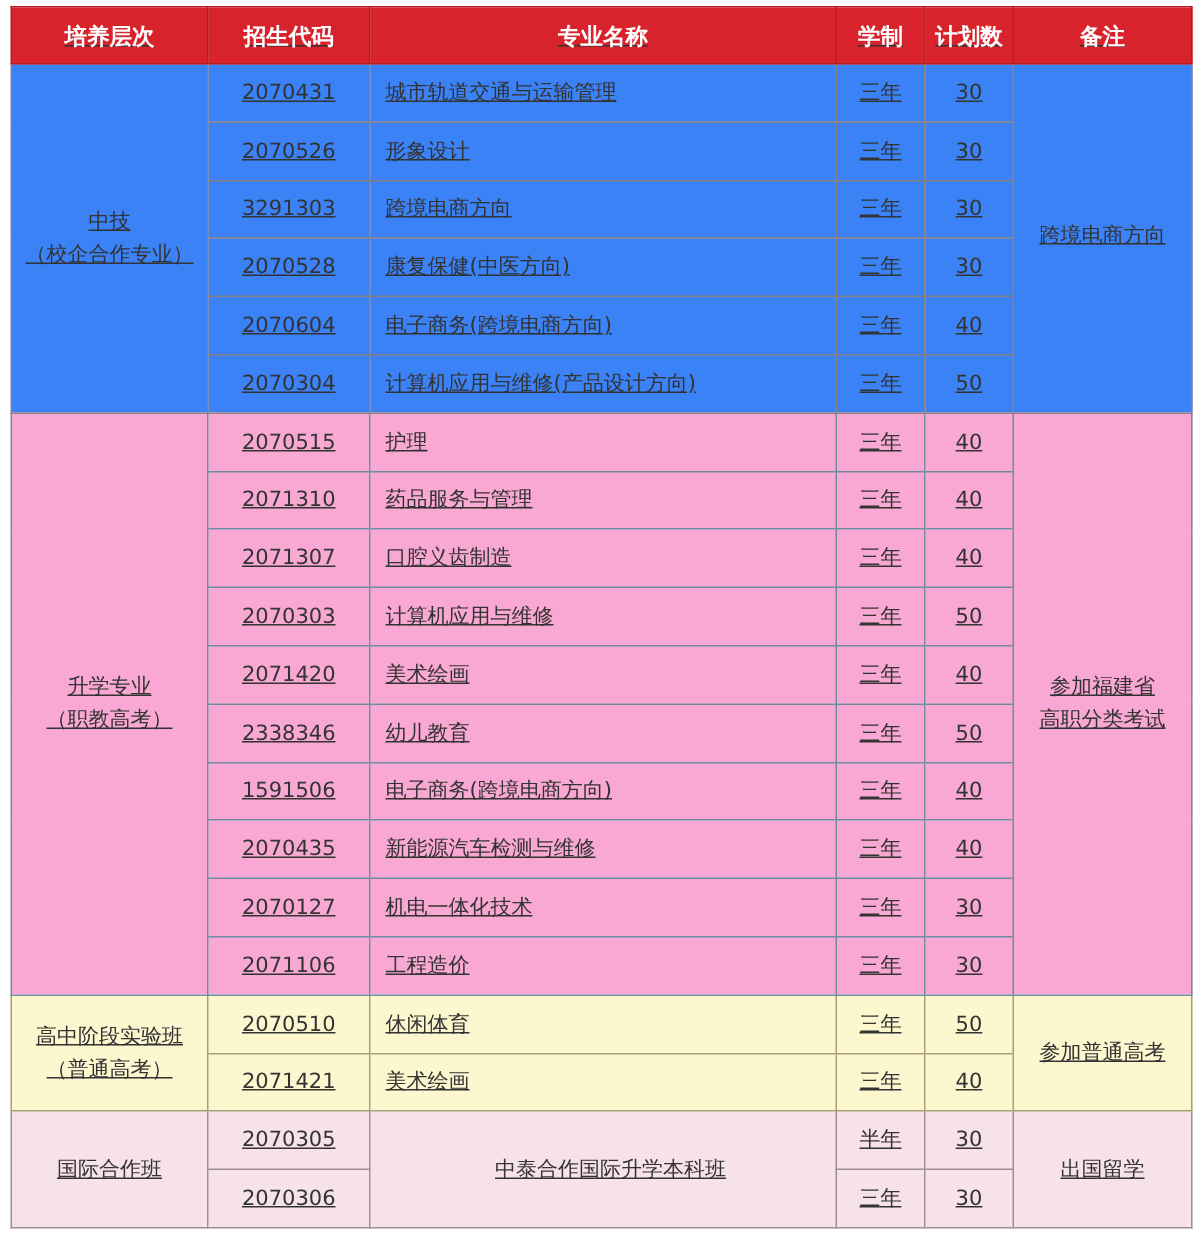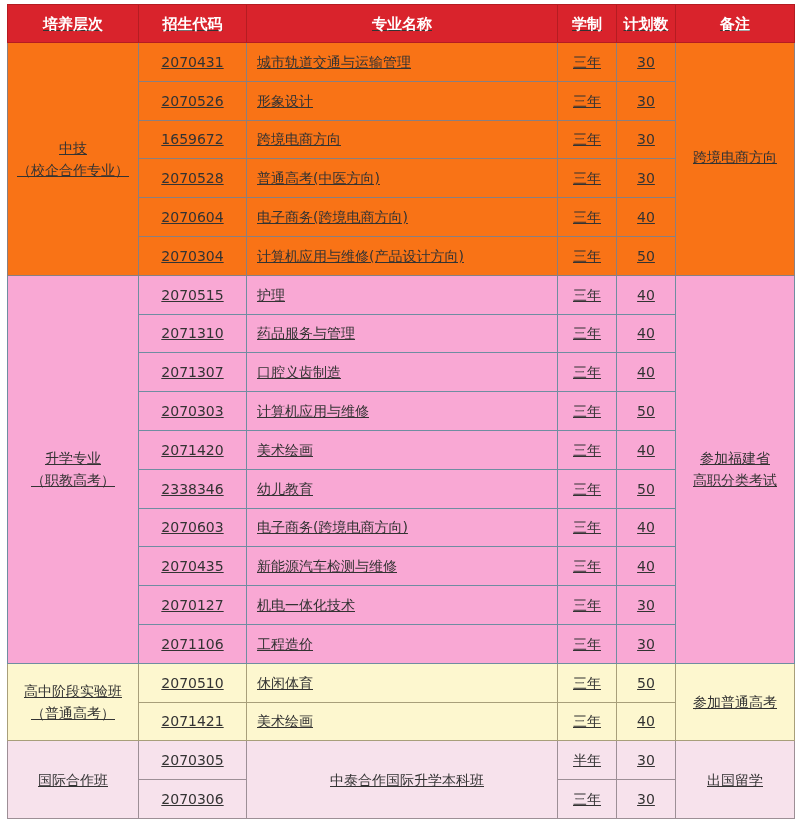--- a/index.html
+++ b/index.html
@@ -6,21 +6,21 @@
   body { width: 799px; height: 826px; position: relative; overflow: hidden;
          font-family: "DejaVu Sans", "Liberation Sans", sans-serif; color: #333; }
   table { position: absolute; left: 7px; top: 4px; border-collapse: collapse;
           table-layout: fixed; width: 787px; text-decoration: underline; }
   th, td { border: 1px solid #8a7f80; font-size: 14px; padding: 0; text-align: center;
            vertical-align: middle; line-height: 20px; }
   thead th { background: #d9232c; color: #ffffff; font-weight: bold; font-size: 15px;
              height: 37px; border-color: #b51c22; }
   td.name { text-align: left; padding-left: 10px; }
   tbody tr { height: 38.8px; }
-  tr.g-zhongji td { background: #f97316; }
+  tr.g-zhongji td { background: #3b82f6; }
   tr.g-shengxue td { background: #f9a8d4; border-color: #6f8da1; }
   tr.g-gaozhong td { background: #fdf7cf; border-color: #a89f7a; }
   tr.g-guoji td { background: #f7e2ec; border-color: #9d8f96; text-align: center; }
   .lvl { line-height: 22px; }
 </style>
 </head>
 <body>
 
 <table>
   <colgroup>
@@ -56,28 +56,28 @@
         <div style="margin-top:-4px">跨境电商方向</div>
       </td>
     </tr>
     <tr class="g-zhongji">
       <td>2070526</td>
       <td class="name">形象设计</td>
       <td>三年</td>
       <td>30</td>
     </tr>
     <tr class="g-zhongji">
-      <td>1659672</td>
+      <td>3291303</td>
       <td class="name">跨境电商方向</td>
       <td>三年</td>
       <td>30</td>
     </tr>
     <tr class="g-zhongji">
       <td>2070528</td>
-      <td class="name">普通高考(中医方向)</td>
+      <td class="name">康复保健(中医方向)</td>
       <td>三年</td>
       <td>30</td>
     </tr>
     <tr class="g-zhongji">
       <td>2070604</td>
       <td class="name">电子商务(跨境电商方向)</td>
       <td>三年</td>
       <td>40</td>
     </tr>
     <tr class="g-zhongji">
@@ -125,21 +125,21 @@
       <td>三年</td>
       <td>40</td>
     </tr>
     <tr class="g-shengxue">
       <td>2338346</td>
       <td class="name">幼儿教育</td>
       <td>三年</td>
       <td>50</td>
     </tr>
     <tr class="g-shengxue">
-      <td>2070603</td>
+      <td>1591506</td>
       <td class="name">电子商务(跨境电商方向)</td>
       <td>三年</td>
       <td>40</td>
     </tr>
     <tr class="g-shengxue">
       <td>2070435</td>
       <td class="name">新能源汽车检测与维修</td>
       <td>三年</td>
       <td>40</td>
     </tr>

